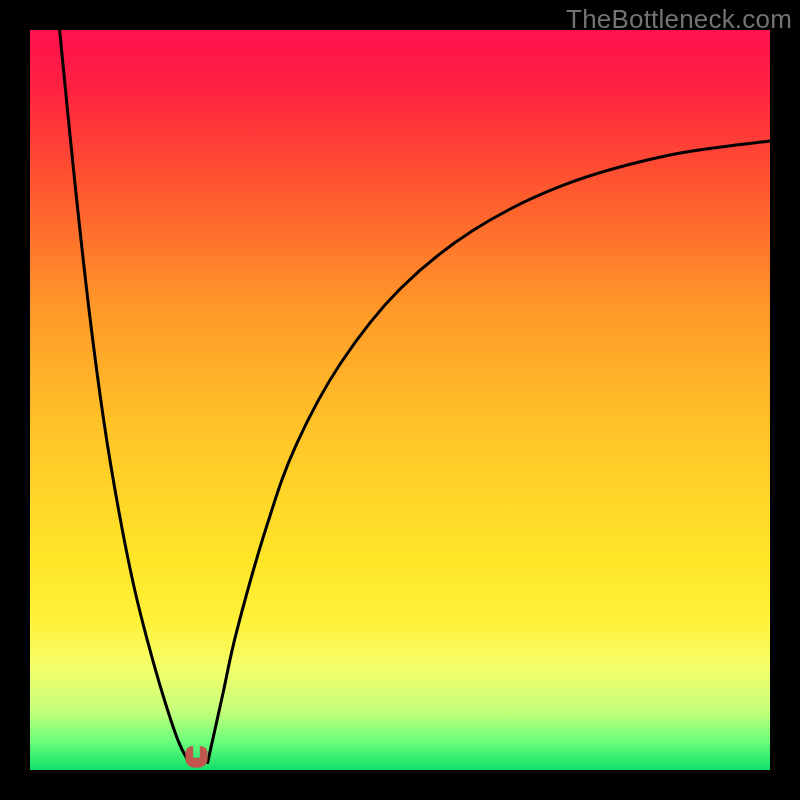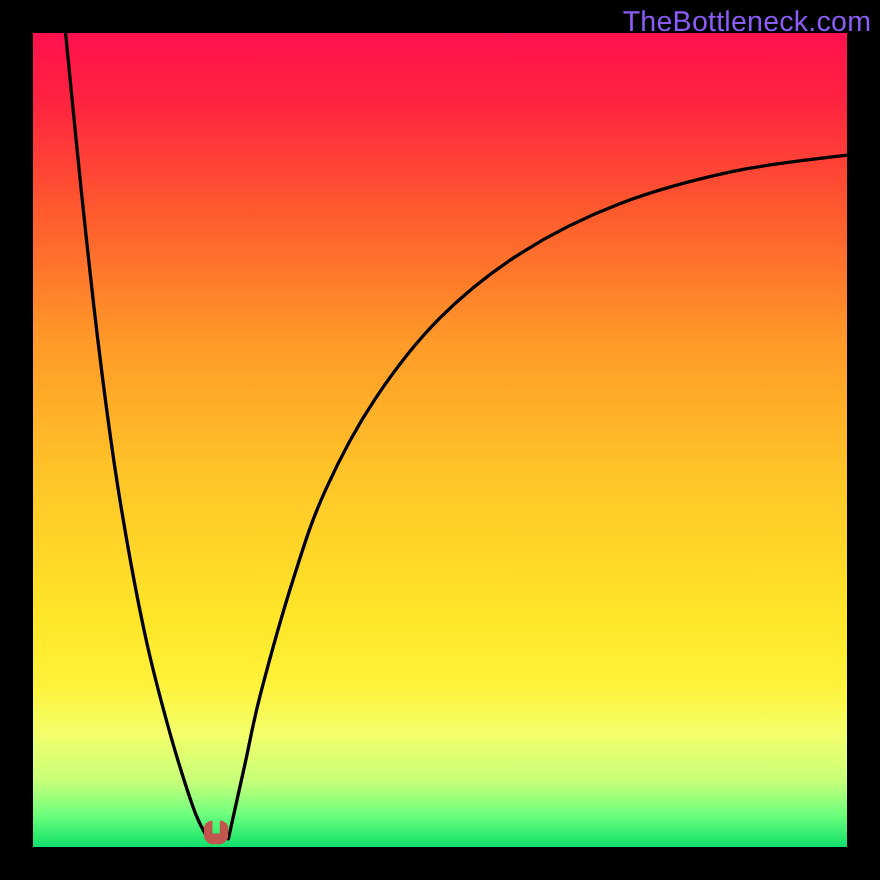--- a/index.html
+++ b/index.html
@@ -26,21 +26,21 @@
     overflow: hidden;
   }
   .grad {
     position: absolute;
     inset: 0;
   }
   .watermark {
     position: absolute;
     top: 4px;
     right: 8px;
-    color: #8b5cf6;
+    color: #737373;
     font-size: 26px;
     letter-spacing: 0.2px;
     user-select: none;
     text-align: center;
   }
   svg.curves {
     position: absolute;
     inset: 0;
   }
   .marker {

